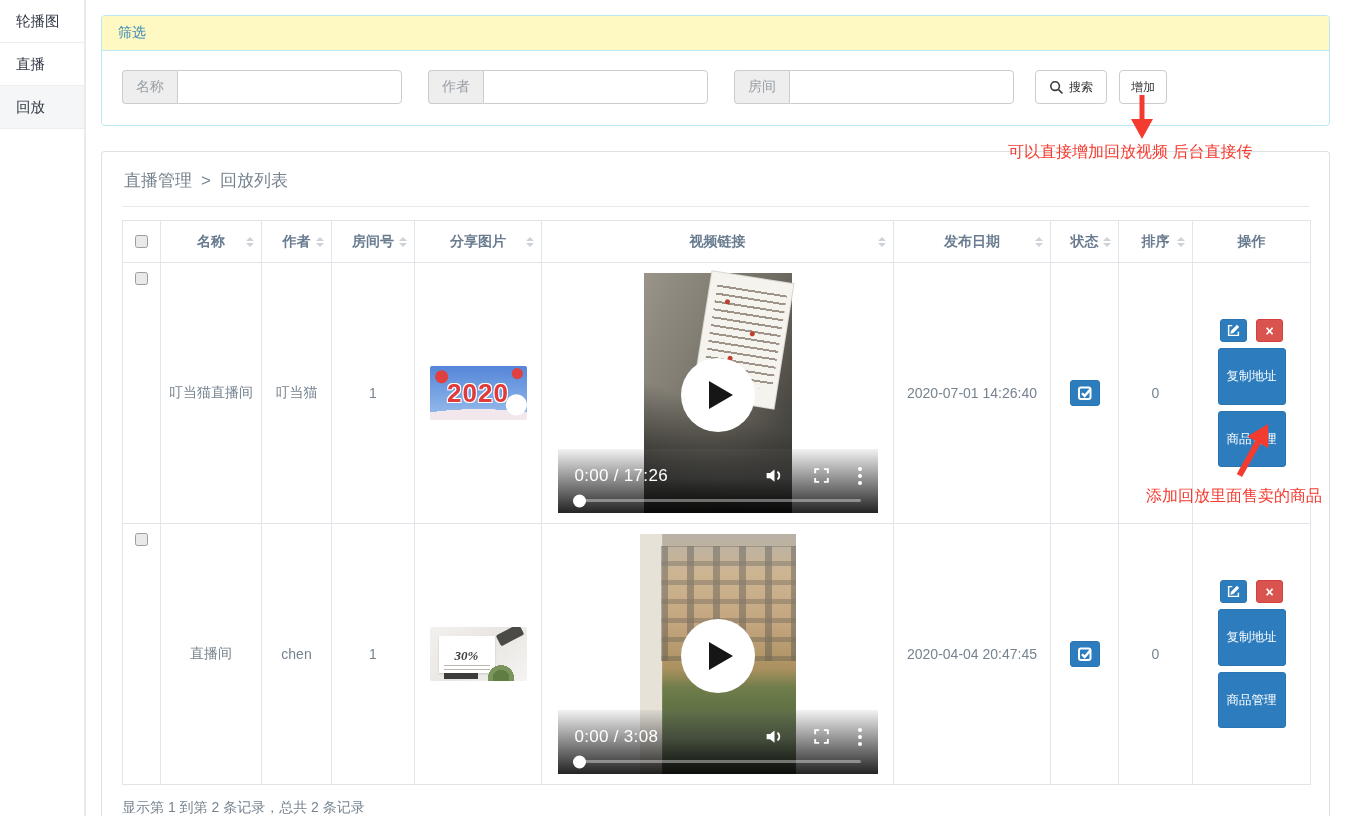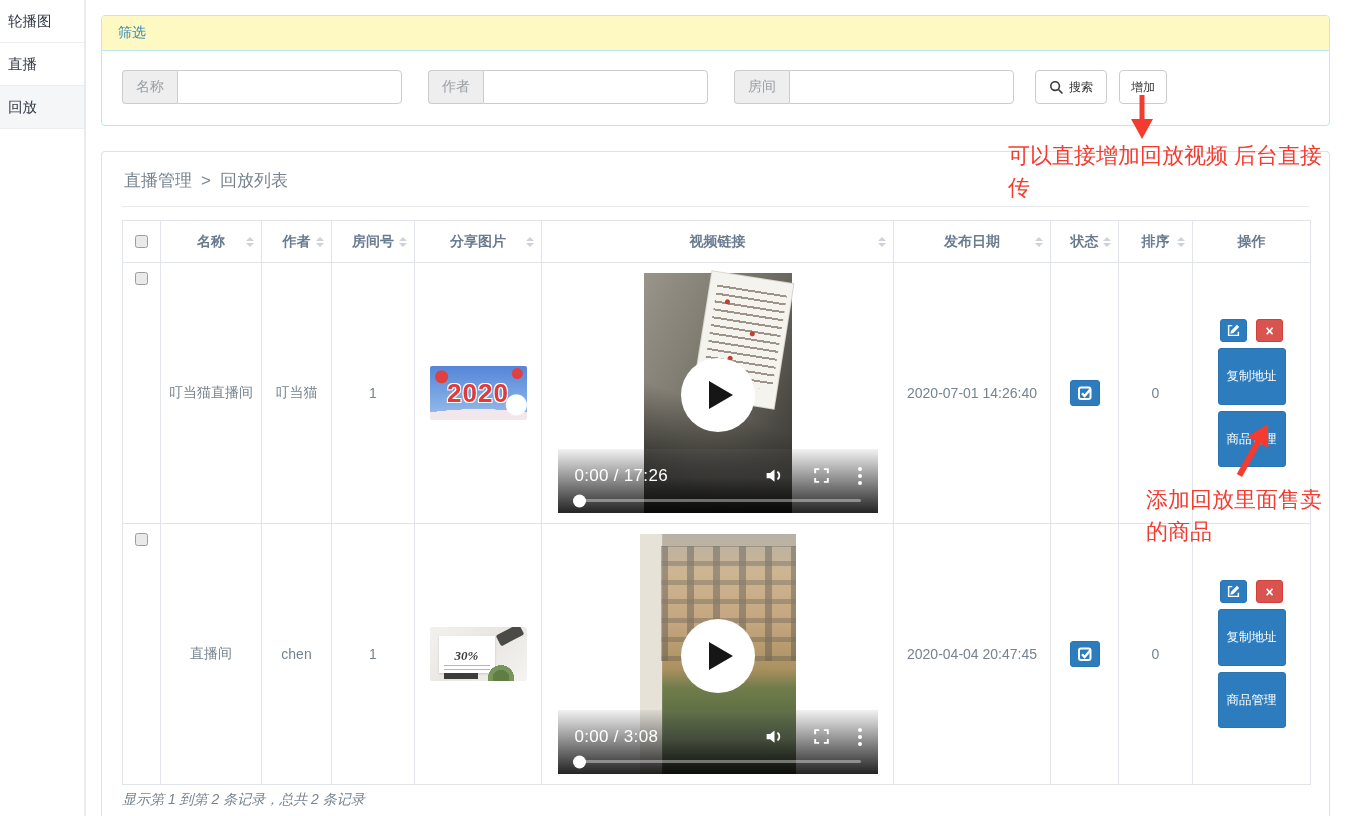--- a/index.html
+++ b/index.html
@@ -4,21 +4,21 @@
 <style>
   * { margin:0; padding:0; box-sizing:border-box; }
   html,body { width:1346px; height:816px; }
   body {
     position:relative; overflow:hidden; background:#fff;
     font-family:"Liberation Sans", sans-serif; color:#333;
   }
   
   .sidebar { position:absolute; left:0; top:0; width:86px; height:816px;
     background:#fff; border-right:2px solid #e8ebee; }
-  .side-item { height:43px; display:flex; align-items:center; padding-left:8px;
+  .side-item { height:43px; display:flex; align-items:center; padding-left:16px;
     font-size:14.5px; color:#333a45; border-bottom:1px solid #ecedef; cursor:pointer; }
   .side-item.active { background:#f4f6f8; }
   
   .main { position:absolute; left:101px; top:0; width:1229px; }
   
   .filter-panel { margin-top:15px; border:1px solid #bce8f1; border-radius:4px; background:#fff; }
   .filter-head { background:#fef9c3; color:#3787b5; font-size:14px; padding:8px 16px;
     border-bottom:1px solid #bce8f1; border-radius:3px 3px 0 0; }
   .filter-body { padding:19px 20px 21px; display:flex; align-items:center; }
   .input-group { display:flex; width:280px; height:34px; }
@@ -121,23 +121,23 @@
   .status-btn { width:30px; height:26px; background:#2d7dbe; border:1px solid #2a74b1;
     border-radius:3px; display:inline-flex; align-items:center; justify-content:center; cursor:pointer; }
   .actions { display:flex; flex-direction:column; align-items:center; gap:6px; }
   .act-row { display:flex; gap:9px; }
   .btn-blue { background:#2d7dbe; border:1px solid #2a74b1; color:#fff; border-radius:3px;
     font-size:12.5px; padding:19px 8px; cursor:pointer; font-family:inherit; line-height:1.3; }
   .btn-sq { width:27px; height:23px; display:inline-flex; align-items:center;
     justify-content:center; padding:0; }
   .btn-red { background:#d9534f; border-color:#d43f3a; font-weight:bold; font-size:14px; }
   
-  .foot-summary { margin-top:6px; font-size:14px; color:#76838f; text-align:left;font-style:italic; }
-  
-  .note { position:absolute; color:#f43b30; font-size:22px; line-height:1.45; z-index:20; }
+  .foot-summary { margin-top:14px; font-size:14px; color:#76838f; text-align:left; }
+  
+  .note { position:absolute; color:#f43b30; font-size:16px; line-height:1.45; z-index:20; }
   .note-add { left:1008px; top:140px; width:326px; }
   .note-goods { left:1146px; top:484px; width:176px; }
   .arrow { position:absolute; z-index:20; }
   .arrow-add { left:1129px; top:95px; }
   .arrow-goods { left:1226px; top:419px; }
 </style>
 </head>
 <body>
 
 <aside class="sidebar">

